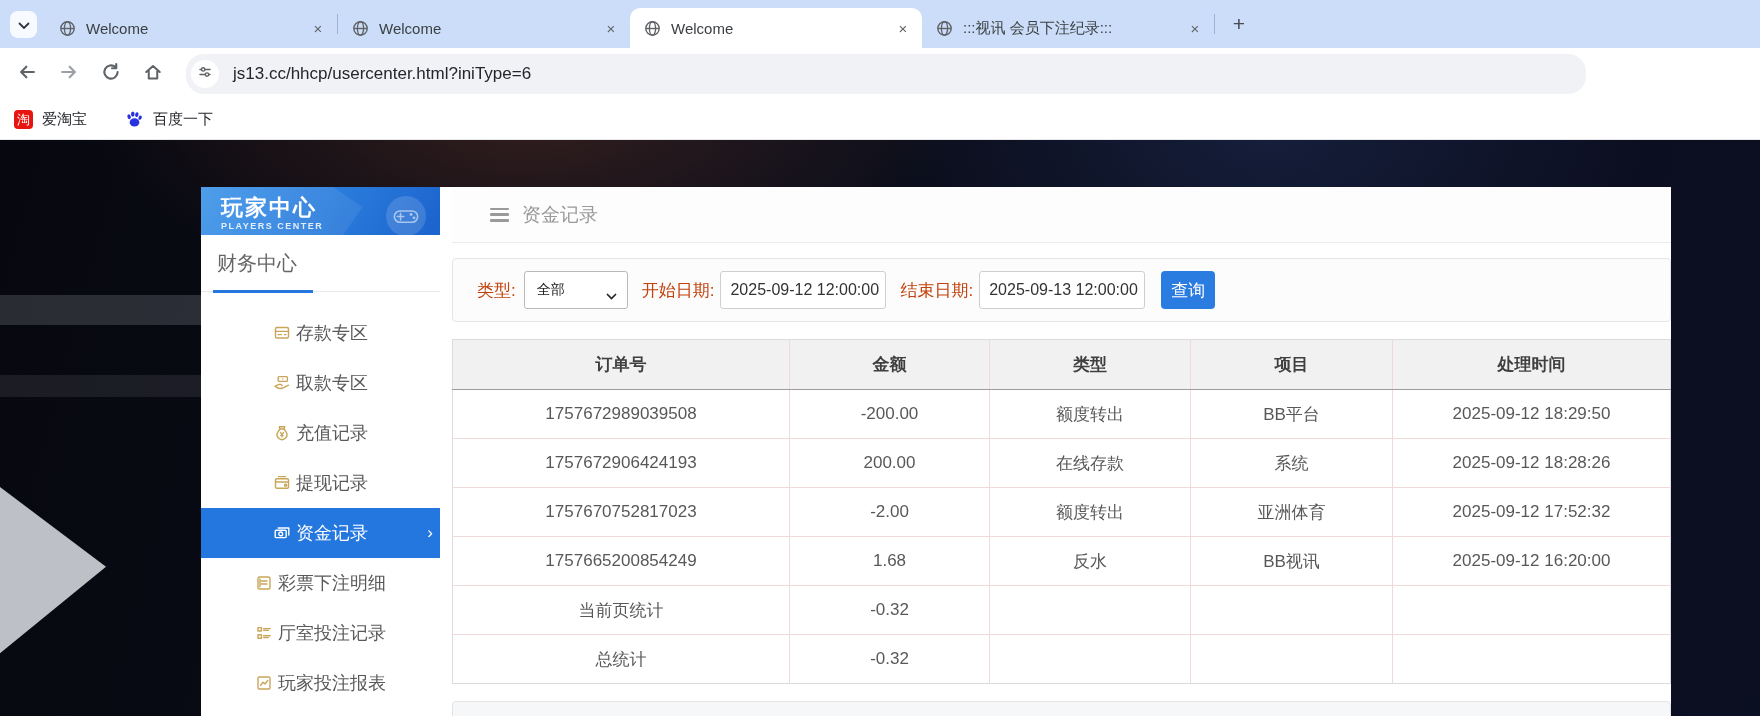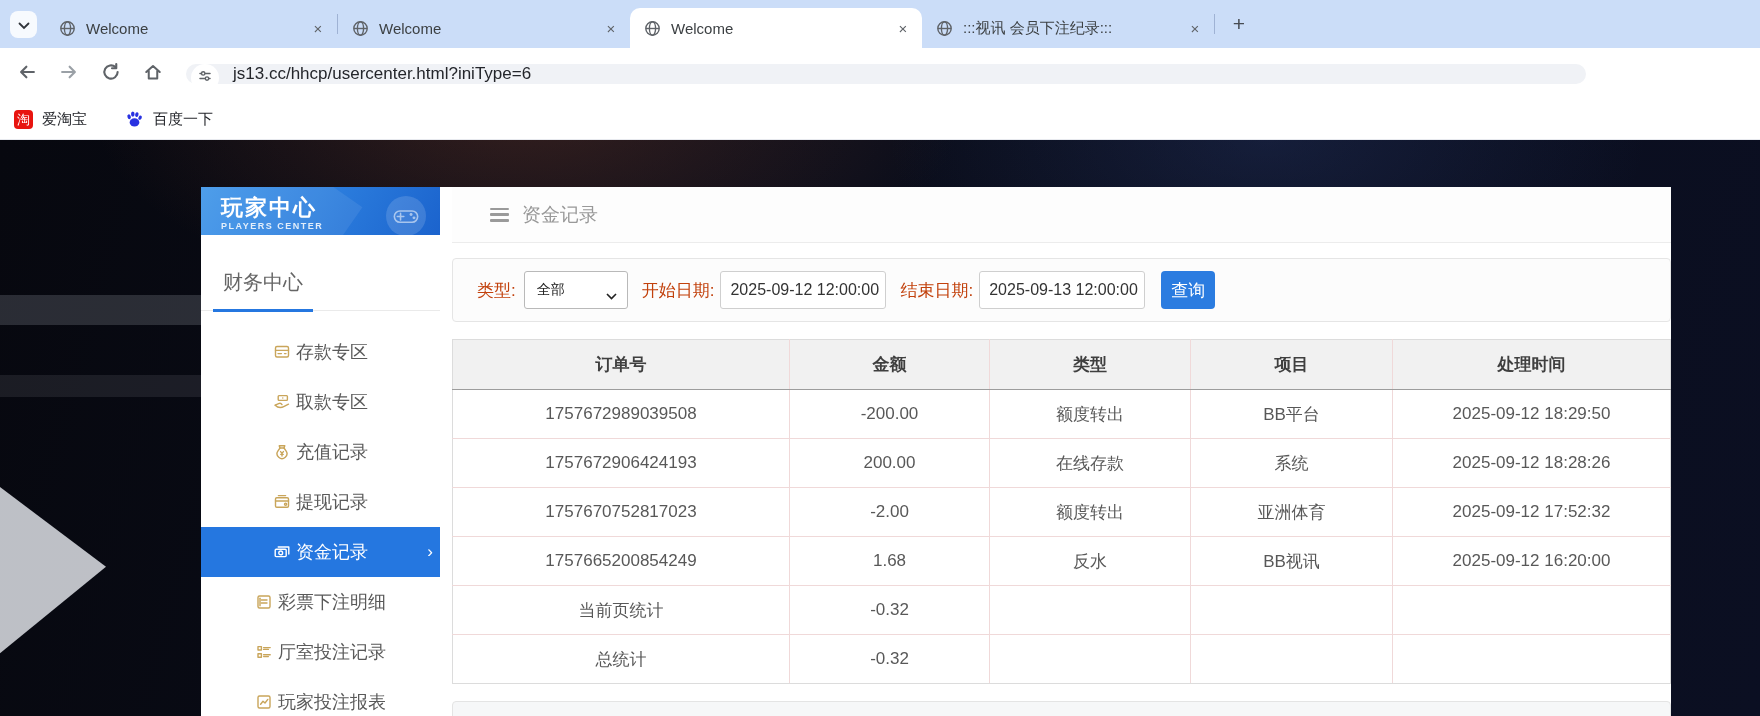--- a/index.html
+++ b/index.html
@@ -13,21 +13,21 @@
   .tab.active { background:#fff; border-radius:10px 10px 0 0; }
   .tab .favicon { width:17px; height:17px; margin-right:10px; flex:0 0 auto; display:flex; }
   .tab .tab-title { flex:1 1 auto; white-space:nowrap; overflow:hidden; text-overflow:ellipsis; }
   .tab .tab-close { width:18px; height:18px; border-radius:50%; display:flex; align-items:center; justify-content:center; font-size:15px; color:#5f6368; margin-left:6px; }
   .tab-sep { width:1px; height:20px; background:#9fb2d4; margin-bottom:14px; }
   .newtab-btn { width:28px; height:28px; margin:0 0 10px 10px; display:flex; align-items:center; justify-content:center; font-size:21px; color:#474b52; border-radius:50%; cursor:pointer; }
 
   .toolbar { position:absolute; left:0; top:48px; width:1760px; height:52px; background:#fff; display:flex; align-items:center; }
   .nav-btn { width:34px; height:34px; display:flex; align-items:center; justify-content:center; margin-left:8px; border-radius:50%; }
   .nav-btn:first-child { margin-left:10px; }
-  .omnibox { height:20px; border-radius:18px; background:#f0f2f6; display:flex; margin-left:16px; width:1400px; }
+  .omnibox { height:40px; border-radius:18px; background:#f0f2f6; display:flex; align-items:center; margin-left:16px; width:1400px; }
   .chip { width:28px; height:28px; background:#fff; border-radius:50%; margin-left:5px; display:flex; align-items:center; justify-content:center; }
   .url-text { margin-left:14px; font-size:17px; color:#24262b; }
 
   .bookmarks { position:absolute; left:0; top:100px; width:1760px; height:40px; background:#fff; border-bottom:1px solid #e7e9ee; display:flex; align-items:center; }
   .bookmark { display:flex; align-items:center; margin-left:14px; font-size:15px; color:#24262b; cursor:pointer; }
   .bookmark + .bookmark { margin-left:38px; }
   .bm-ico-taobao { width:19px; height:19px; border-radius:4px; background:#e8140f; color:#fff; font-size:13px; display:flex; align-items:center; justify-content:center; margin-right:9px; }
   .bm-ico-paw { width:19px; height:19px; margin-right:9px; display:flex; }
 
   
@@ -45,21 +45,21 @@
   .wrapper { position:absolute; left:201px; top:187px; width:1470px; height:529px; background:#fff; }
 
   
   .sidebar { position:absolute; left:0; top:0; width:239px; height:529px; background:#fff; }
   .banner { position:relative; height:48px; background:linear-gradient(120deg,#3f96e9 0%,#2a7bdc 55%,#1b63cd 100%); overflow:hidden; padding:8px 0 0 20px; }
   .banner::after { content:""; position:absolute; left:-30px; top:-40px; width:160px; height:160px; background:rgba(255,255,255,.08); transform:rotate(35deg); }
   .banner-title { color:#fff; font-size:22px; font-weight:bold; letter-spacing:2px; line-height:26px; }
   .banner-sub { color:rgba(255,255,255,.85); font-size:9px; letter-spacing:1.5px; font-weight:bold; }
   .banner-pad { position:absolute; right:14px; top:9px; width:40px; height:40px; border-radius:50%; background:rgba(255,255,255,.14); display:flex; align-items:center; justify-content:center; }
 
-  .section-title { margin-top:34px; padding:0 0 14px 22px; font-size:20px; color:#666; position:relative; border-bottom:1px solid #eaeaea; }
+  .section-title { margin-top:15px; padding:0 0 14px 16px; font-size:20px; color:#666; position:relative; border-bottom:1px solid #eaeaea; }
   .section-title::after { content:""; position:absolute; left:12px; bottom:-2px; width:100px; height:3px; background:#2577e0; }
 
   .menu { margin-top:16px; }
   .menu-item { position:relative; height:50px; display:flex; align-items:center; justify-content:center; gap:5px; font-size:18px; color:#595959; cursor:pointer; }
   .menu-item .mi-icon { display:flex; width:18px; height:18px; }
   .menu-item.active { background:#2577e0; color:#fff; }
   .menu-item.active svg * { stroke:#fff; }
   .menu-item .mi-arrow { display:none; }
   .menu-item.active .mi-arrow { display:block; position:absolute; right:7px; top:50%; transform:translateY(-50%); color:#fff; font-size:17px; }
 

